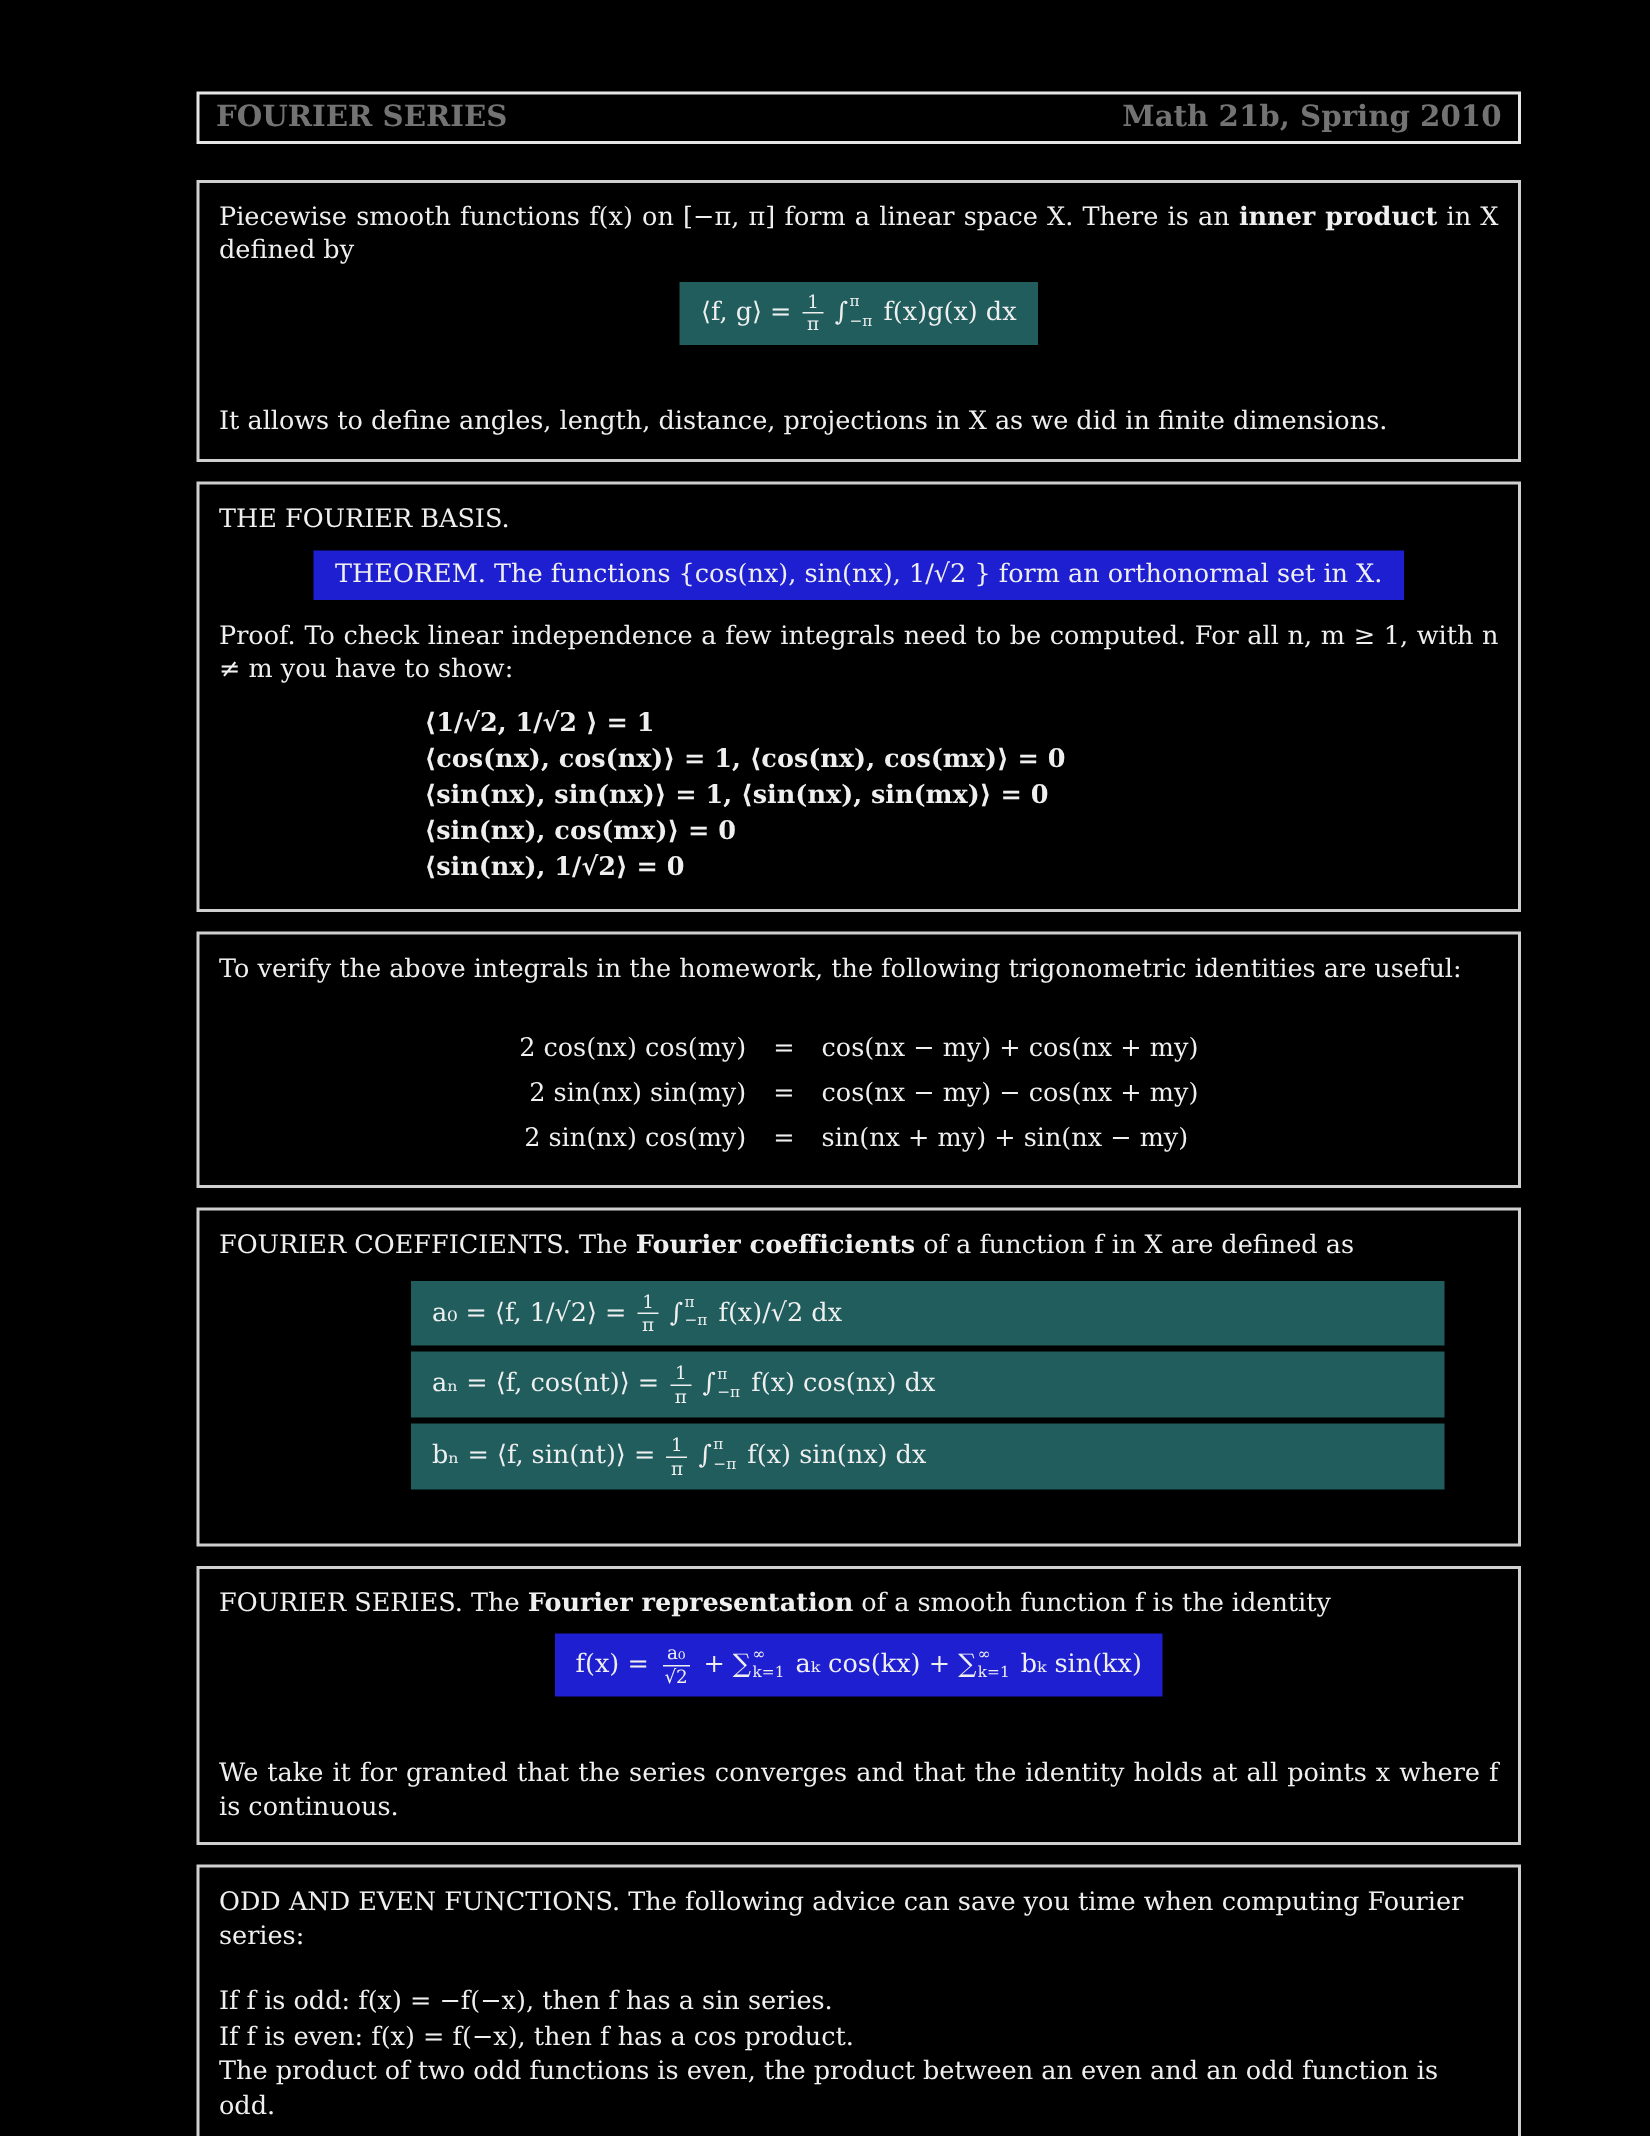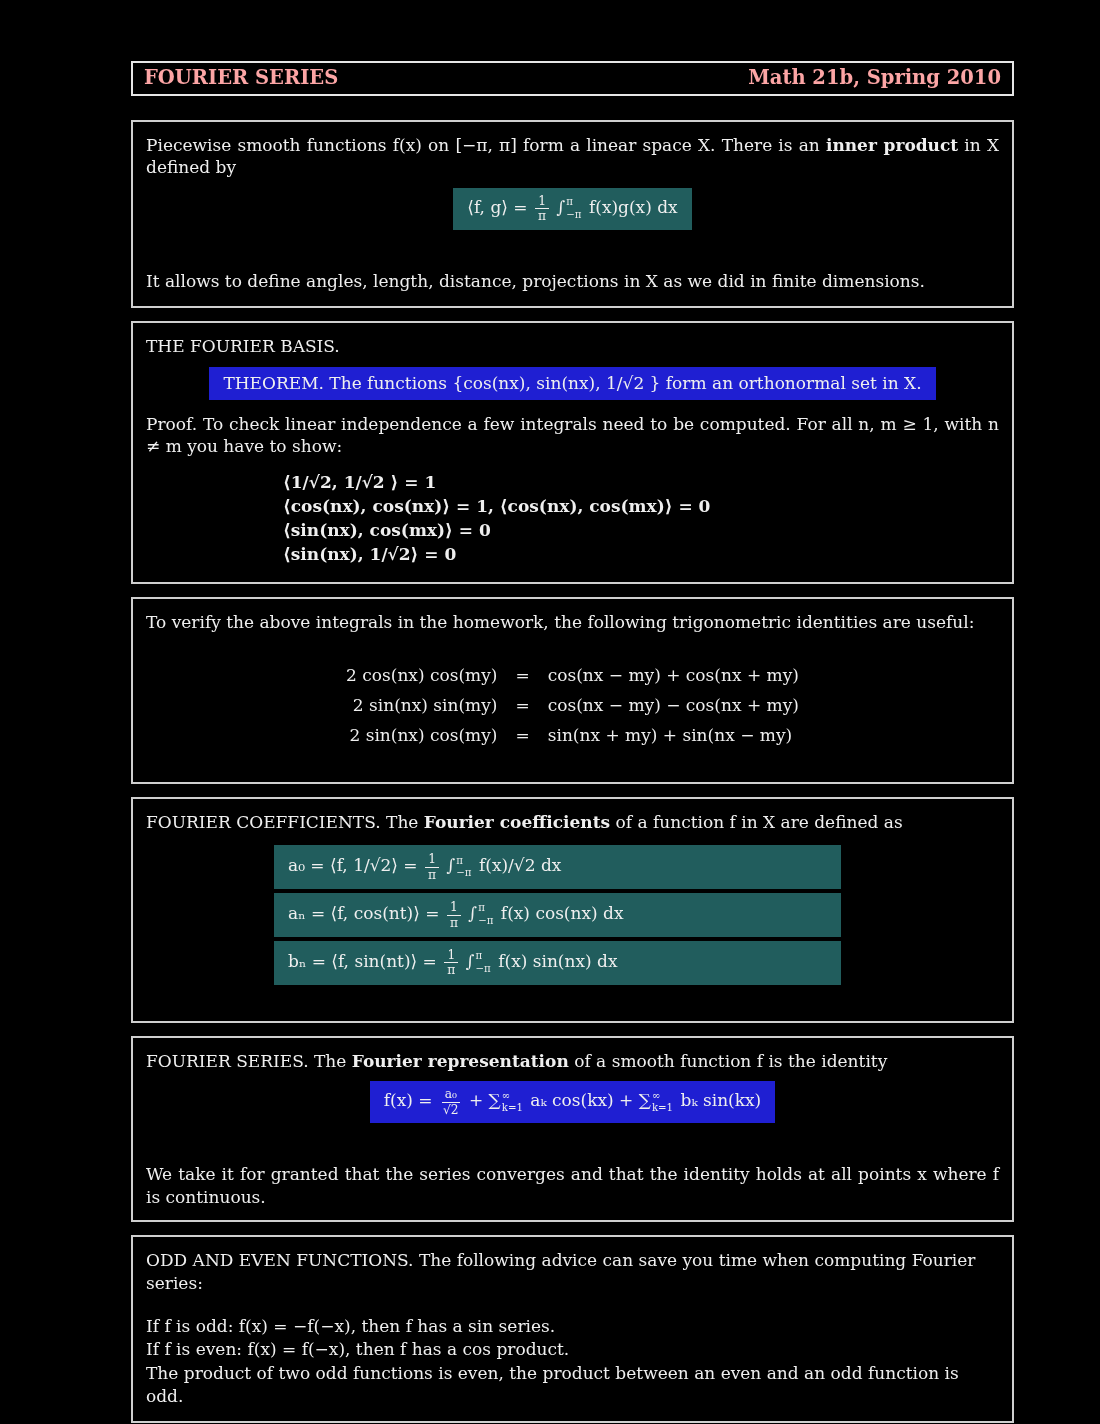--- a/index.html
+++ b/index.html
@@ -20,45 +20,45 @@
     font-size:17px;
     overflow:hidden;
   }
   .content{position:absolute;left:131px;top:61px;width:883px;}
   .hdr{
     border:2px solid #e6e6e6;
     padding:3px 11px 5px 11px;
     display:flex;justify-content:space-between;align-items:baseline;
     font-weight:bold;font-size:19.5px;
     margin-bottom:24px;
-    color:#fca5a5;
+    color:#737373;
   }
   .box{
     border:2px solid var(--border);
     padding:12px 13px;
     margin-bottom:13px;
     box-sizing:border-box;
   }
   .box p{margin:0 0 8px 0;line-height:1.32;}
   .box p:last-child{margin-bottom:0;margin-top:40px;}
   .just{text-align:justify;}
   .center{text-align:center;}
   .hl{display:inline-block;padding:6px 14px;line-height:1.25;}
   .hl-teal{background:var(--teal);}
   .hl-blue{background:var(--blue);}
   .formula-row{margin:9px 0 13px 0;}
   .eqs{margin:12px 0 4px 137px;line-height:1.42;font-weight:bold;}
-  .idt{margin:26px auto 20px auto;border-collapse:collapse;}
+  .idt{margin:26px auto 4px auto;border-collapse:collapse;}
   .idt td{padding:4px 9px;line-height:1.3;}
   .idt td.lhs{text-align:right;}
   .idt td.mid{text-align:center;}
   .idt td.rhs{text-align:left;}
   .coef{
     display:block;background:var(--teal);
-    margin:0 4px 4px 128px;width:567px;
+    margin:0 4px 4px 128px;width:689px;
     padding:7px 14px;box-sizing:border-box;
     line-height:1.25;
   }
   .coef:last-child{margin-bottom:2px;}
   .coef-stack{margin-top:12px;margin-bottom:4px;}
   .lines div{line-height:1.38;}
   .spacer{height:13px;}
   
   .frac{
     display:inline-flex;flex-direction:column;align-items:center;
@@ -100,20 +100,21 @@
 
     <div class="box">
       <p>THE FOURIER BASIS.</p>
       <div class="center formula-row">
         <span class="hl hl-blue">THEOREM. The functions {cos(nx), sin(nx), 1/√2 } form an orthonormal set in X.</span>
       </div>
       <p class="just">Proof.  To check linear independence a few integrals need to be computed.  For all n, m ≥ 1, with n ≠ m you have to show:</p>
       <div class="eqs">
         <div>⟨1/√2, 1/√2 ⟩ = 1</div>
         <div>⟨cos(nx), cos(nx)⟩ = 1, ⟨cos(nx), cos(mx)⟩ = 0</div>
+        <div>⟨sin(nx), sin(nx)⟩ = 1, ⟨sin(nx), sin(mx)⟩ = 0</div>
         <div>⟨sin(nx), cos(mx)⟩ = 0</div>
         <div>⟨sin(nx), 1/√2⟩ = 0</div>
       </div>
     </div>
 
     <div class="box" style="">
       <p>To verify the above integrals in the homework, the following trigonometric identities are useful:</p>
       <table class="idt">
         <tbody>
             <tr>

